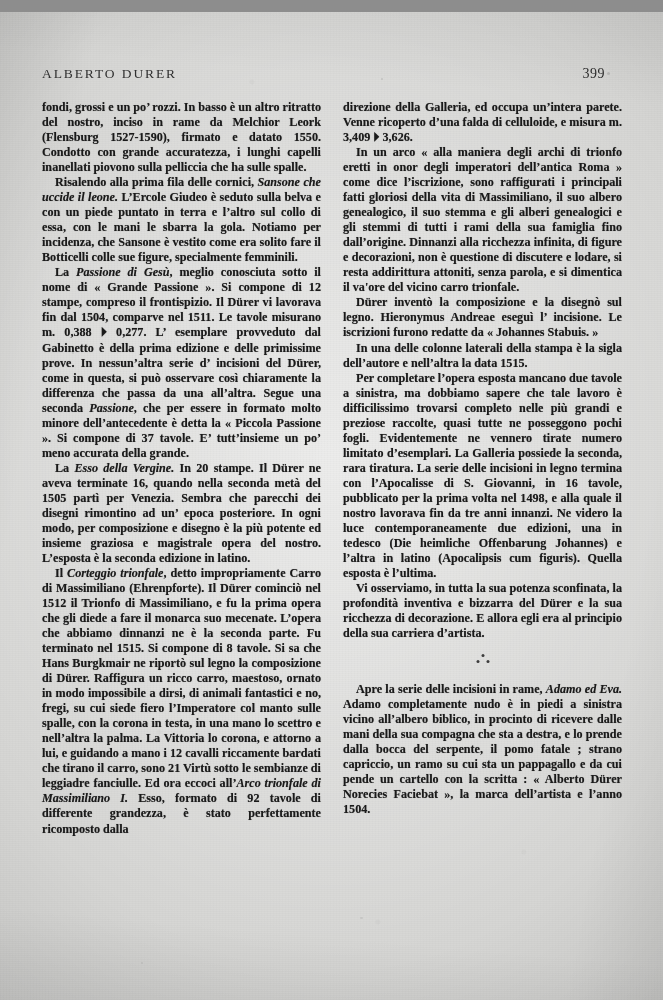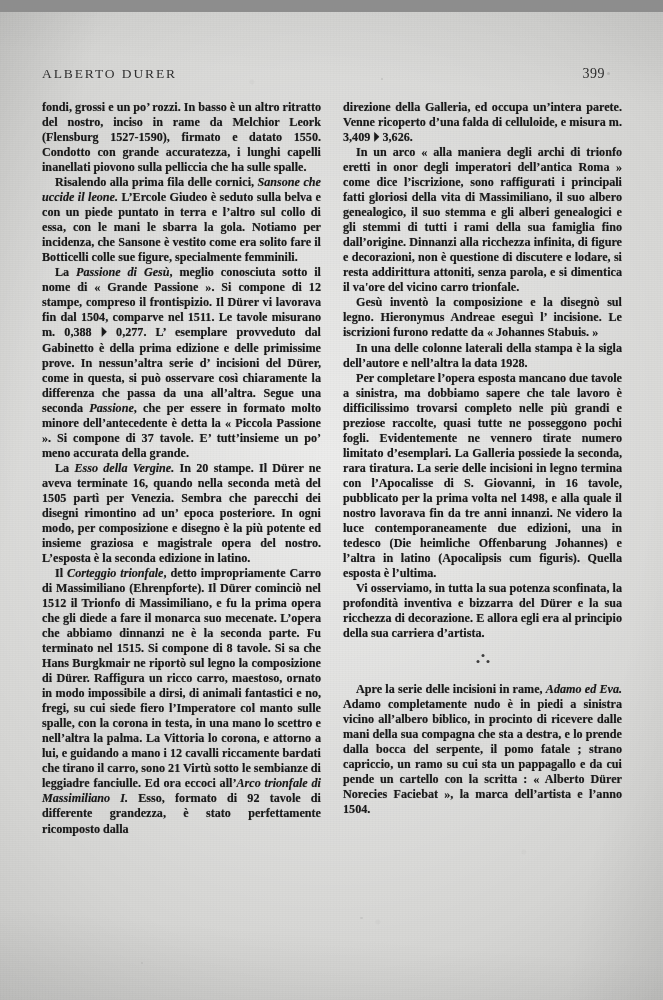--- a/index.html
+++ b/index.html
@@ -156,22 +156,22 @@
         <p>fondi, grossi e un po’ rozzi. In basso è un altro ritratto del nostro, inciso in rame da Melchior Leork (Flensburg 1527-1590), firmato e datato 1550. Condotto con grande accuratezza, i lunghi capelli inanellati piovono sulla pelliccia che ha sulle spalle.</p>
         <p class="indent">Risalendo alla prima fila delle cornici, <i>Sansone che uccide il leone.</i> L’Ercole Giudeo è seduto sulla belva e con un piede puntato in terra e l’altro sul collo di essa, con le mani le sbarra la gola. Notiamo per incidenza, che Sansone è vestito come era solito fare il Botticelli colle sue figure, specialmente femminili.</p>
         <p class="indent">La <i>Passione di Gesù</i>, meglio conosciuta sotto il nome di « Grande Passione ». Si compone di 12 stampe, compreso il frontispizio. Il Dürer vi lavorava fin dal 1504, comparve nel 1511. Le tavole misurano m. 0,388 ⏵ 0,277. L’ esemplare provveduto dal Gabinetto è della prima edizione e delle primissime prove. In nessun’altra serie d’ incisioni del Dürer, come in questa, si può osservare così chiaramente la differenza che passa da una all’altra. Segue una seconda <i>Passione</i>, che per essere in formato molto minore dell’antecedente è detta la « Piccola Passione ». Si compone di 37 tavole. E’ tutt’insieme un po’ meno accurata della grande.</p>
         <p class="indent">La <i>Esso della Vergine.</i> In 20 stampe. Il Dürer ne aveva terminate 16, quando nella seconda metà del 1505 partì per Venezia. Sembra che parecchi dei disegni rimontino ad un’ epoca posteriore. In ogni modo, per composizione e disegno è la più potente ed insieme graziosa e magistrale opera del nostro. L’esposta è la seconda edizione in latino.</p>
         <p class="indent">Il <i>Corteggio trionfale</i>, detto impropriamente Carro di Massimiliano (Ehrenpforte). Il Dürer cominciò nel 1512 il Trionfo di Massimiliano, e fu la prima opera che gli diede a fare il monarca suo mecenate. L’opera che abbiamo dinnanzi ne è la seconda parte. Fu terminato nel 1515. Si compone di 8 tavole. Si sa che Hans Burgkmair ne riportò sul legno la composizione di Dürer. Raffigura un ricco carro, maestoso, ornato in modo impossibile a dirsi, di animali fantastici e no, fregi, su cui siede fiero l’Imperatore col manto sulle spalle, con la corona in testa, in una mano lo scettro e nell’altra la palma. La Vittoria lo corona, e attorno a lui, e guidando a mano i 12 cavalli riccamente bardati che tirano il carro, sono 21 Virtù sotto le sembianze di leggiadre fanciulle. Ed ora eccoci all’<i>Arco trionfale di Massimiliano I.</i> Esso, formato di 92 tavole di differente grandezza, è stato perfettamente ricomposto dalla</p>
       </div>
 
     <div class="col" id="right-col">
         <p>direzione della Galleria, ed occupa un’intera parete. Venne ricoperto d’una falda di celluloide, e misura m. 3,409 ⏵ 3,626.</p>
         <p class="indent">In un arco « alla maniera degli archi di trionfo eretti in onor degli imperatori dell’antica Roma » come dice l’iscrizione, sono raffigurati i principali fatti gloriosi della vita di Massimiliano, il suo albero genealogico, il suo stemma e gli alberi genealogici e gli stemmi di tutti i rami della sua famiglia fino dall’origine. Dinnanzi alla ricchezza infinita, di figure e decorazioni, non è questione di discutere e lodare, si resta addirittura attoniti, senza parola, e si dimentica il va'ore del vicino carro trionfale.</p>
-        <p class="indent">Gesù inventò la composizione e la disegnò sul legno. Hieronymus Andreae eseguì l’ incisione. Le iscrizioni furono redatte da « Johannes Stabuis. »</p>
-        <p class="indent">In una delle colonne laterali della stampa è la sigla dell’autore e nell’altra la data 1928.</p>
+        <p class="indent">Dürer inventò la composizione e la disegnò sul legno. Hieronymus Andreae eseguì l’ incisione. Le iscrizioni furono redatte da « Johannes Stabuis. »</p>
+        <p class="indent">In una delle colonne laterali della stampa è la sigla dell’autore e nell’altra la data 1515.</p>
         <p class="indent">Per completare l’opera esposta mancano due tavole a sinistra, ma dobbiamo sapere che tale lavoro è difficilissimo trovarsi completo nelle più grandi e preziose raccolte, quasi tutte ne posseggono pochi fogli. Evidentemente ne vennero tirate numero limitato d’esemplari. La Galleria possiede la seconda, rara tiratura. La serie delle incisioni in legno termina con l’Apocalisse di S. Giovanni, in 16 tavole, pubblicato per la prima volta nel 1498, e alla quale il nostro lavorava fin da tre anni innanzi. Ne videro la luce contemporaneamente due edizioni, una in tedesco (Die heimliche Offenbarung Johannes) e l’altra in latino (Apocalipsis cum figuris). Quella esposta è l’ultima.</p>
         <p class="indent">Vi osserviamo, in tutta la sua potenza sconfinata, la profondità inventiva e bizzarra del Dürer e la sua ricchezza di decorazione. E allora egli era al principio della sua carriera d’artista.</p>
         <div class="ornament">
           <span class="dot top"></span>
           <span class="dot left"></span>
           <span class="dot right"></span>
         </div>
         <p class="indent">Apre la serie delle incisioni in rame, <i>Adamo ed Eva.</i> Adamo completamente nudo è in piedi a sinistra vicino all’albero biblico, in procinto di ricevere dalle mani della sua compagna che sta a destra, e lo prende dalla bocca del serpente, il pomo fatale ; strano capriccio, un ramo su cui sta un pappagallo e da cui pende un cartello con la scritta : « Alberto Dürer Norecies Faciebat », la marca dell’artista e l’anno 1504.</p>
       </div>
 

